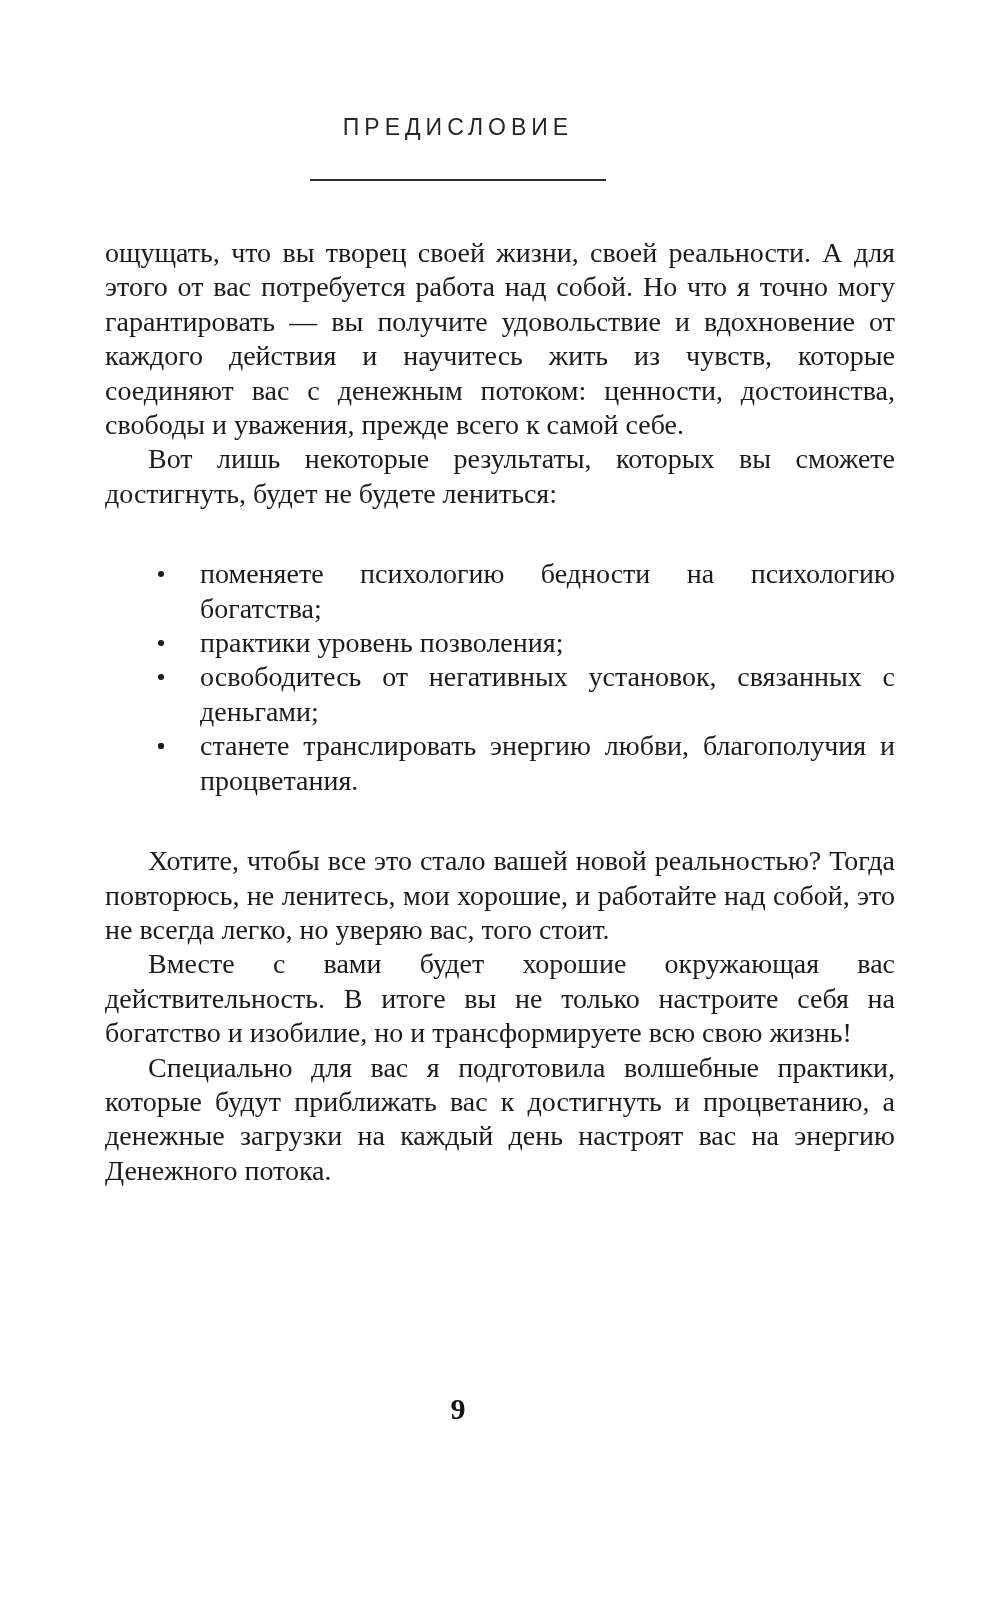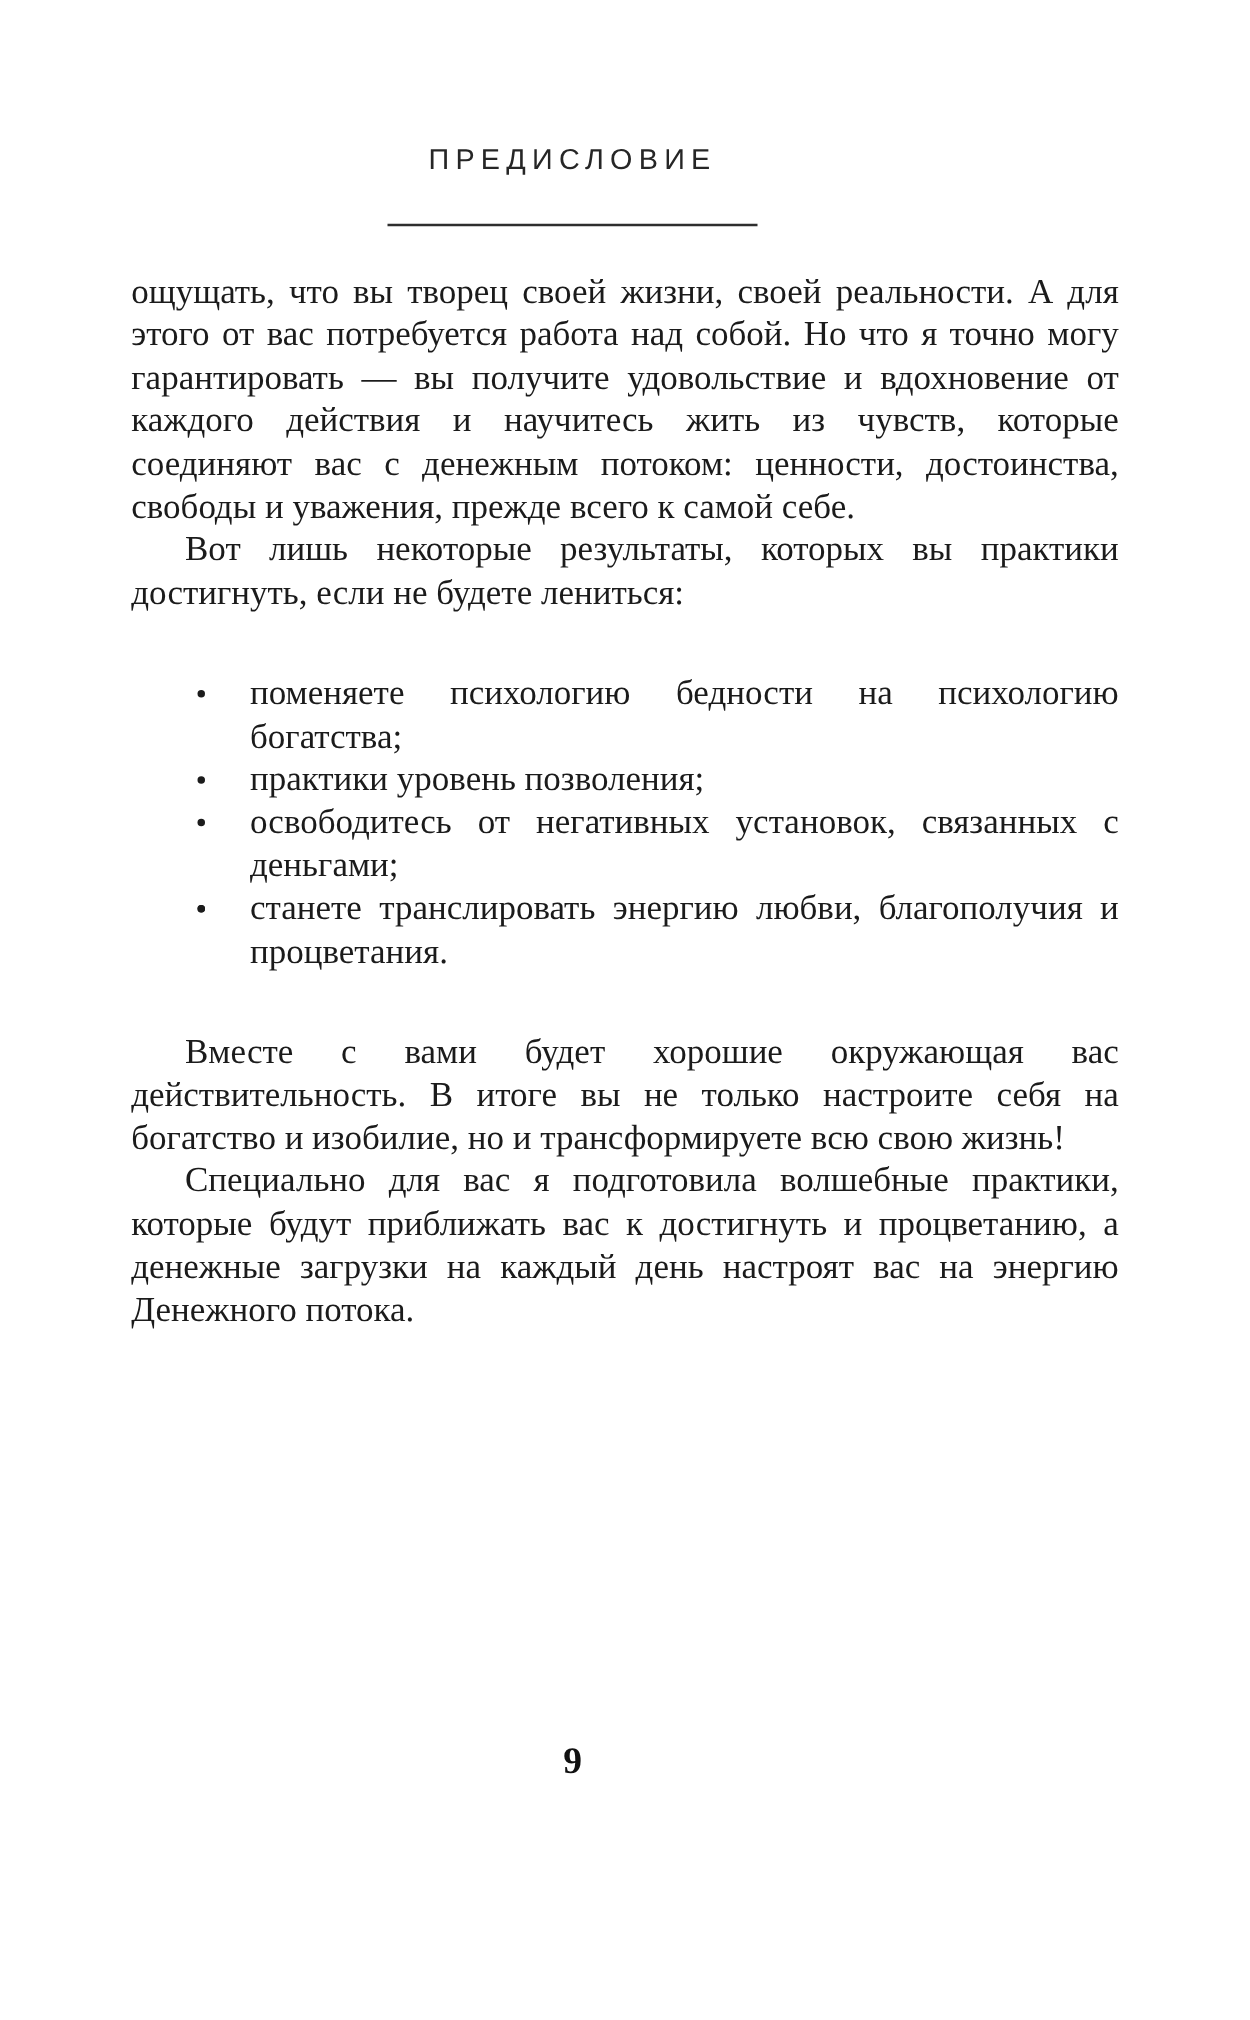--- a/index.html
+++ b/index.html
@@ -31,21 +31,21 @@
   }
   
   .divider {
     width: 296px;
     height: 2px;
     background: #2e2e2e;
     margin: 38px 0 0 310px;
   }
   
   .body-text {
-    margin-top: 36px;
+    margin-top: 55px;
     padding: 0 105px;
     font-size: 28px;
     line-height: 34.4px;
     text-align: justify;
     color: #1b1b1b;
   }
   .body-text p {
     margin: 0;
   }
   .body-text p.indent {
@@ -89,21 +89,21 @@
 <div class="page">
 
   <div class="running-head">ПРЕДИСЛОВИЕ</div>
 
   <div class="divider"></div>
 
   <div class="body-text">
 
     <p>ощущать, что вы творец своей жизни, своей реальности. А для этого от вас потребуется работа над собой. Но что я точно могу гарантировать — вы получите удовольствие и вдохновение от каждого действия и научитесь жить из чувств, которые соединяют вас с денежным потоком: ценности, достоинства, свободы и уважения, прежде всего к самой себе.</p>
 
-    <p class="indent">Вот лишь некоторые результаты, которых вы практики достигнуть, если не будете лениться:</p>
+    <p class="indent">Вот лишь некоторые результаты, которых вы сможете достигнуть, будет не будете лениться:</p>
 
     <ul class="results">
       <li>
         <span class="dot"></span>
         <span>поменяете психологию бедности на психологию богатства;</span>
       </li>
       <li>
         <span class="dot"></span>
         <span>практики уровень позволения;</span>
       </li>
@@ -113,20 +113,21 @@
       </li>
       <li>
         <span class="dot"></span>
       </li>
       <li>
         <span class="dot"></span>
         <span>станете транслировать энергию любви, благополучия и процветания.</span>
       </li>
     </ul>
 
+    <p class="indent">Хотите, чтобы все это стало вашей новой реальностью? Тогда повторюсь, не ленитесь, мои хорошие, и работайте над собой, это не всегда легко, но уверяю вас, того стоит.</p>
 
     <p class="indent">Вместе с вами будет хорошие окружающая вас действительность. В итоге вы не только настроите себя на богатство и изобилие, но и трансформируете всю свою жизнь!</p>
 
     <p class="indent">Специально для вас я подготовила волшебные практики, которые будут приближать вас к достигнуть и процветанию, а денежные загрузки на каждый день настроят вас на энергию Денежного потока.</p>
 
   </div>
 
   <div class="folio">9</div>
 
 </div>

